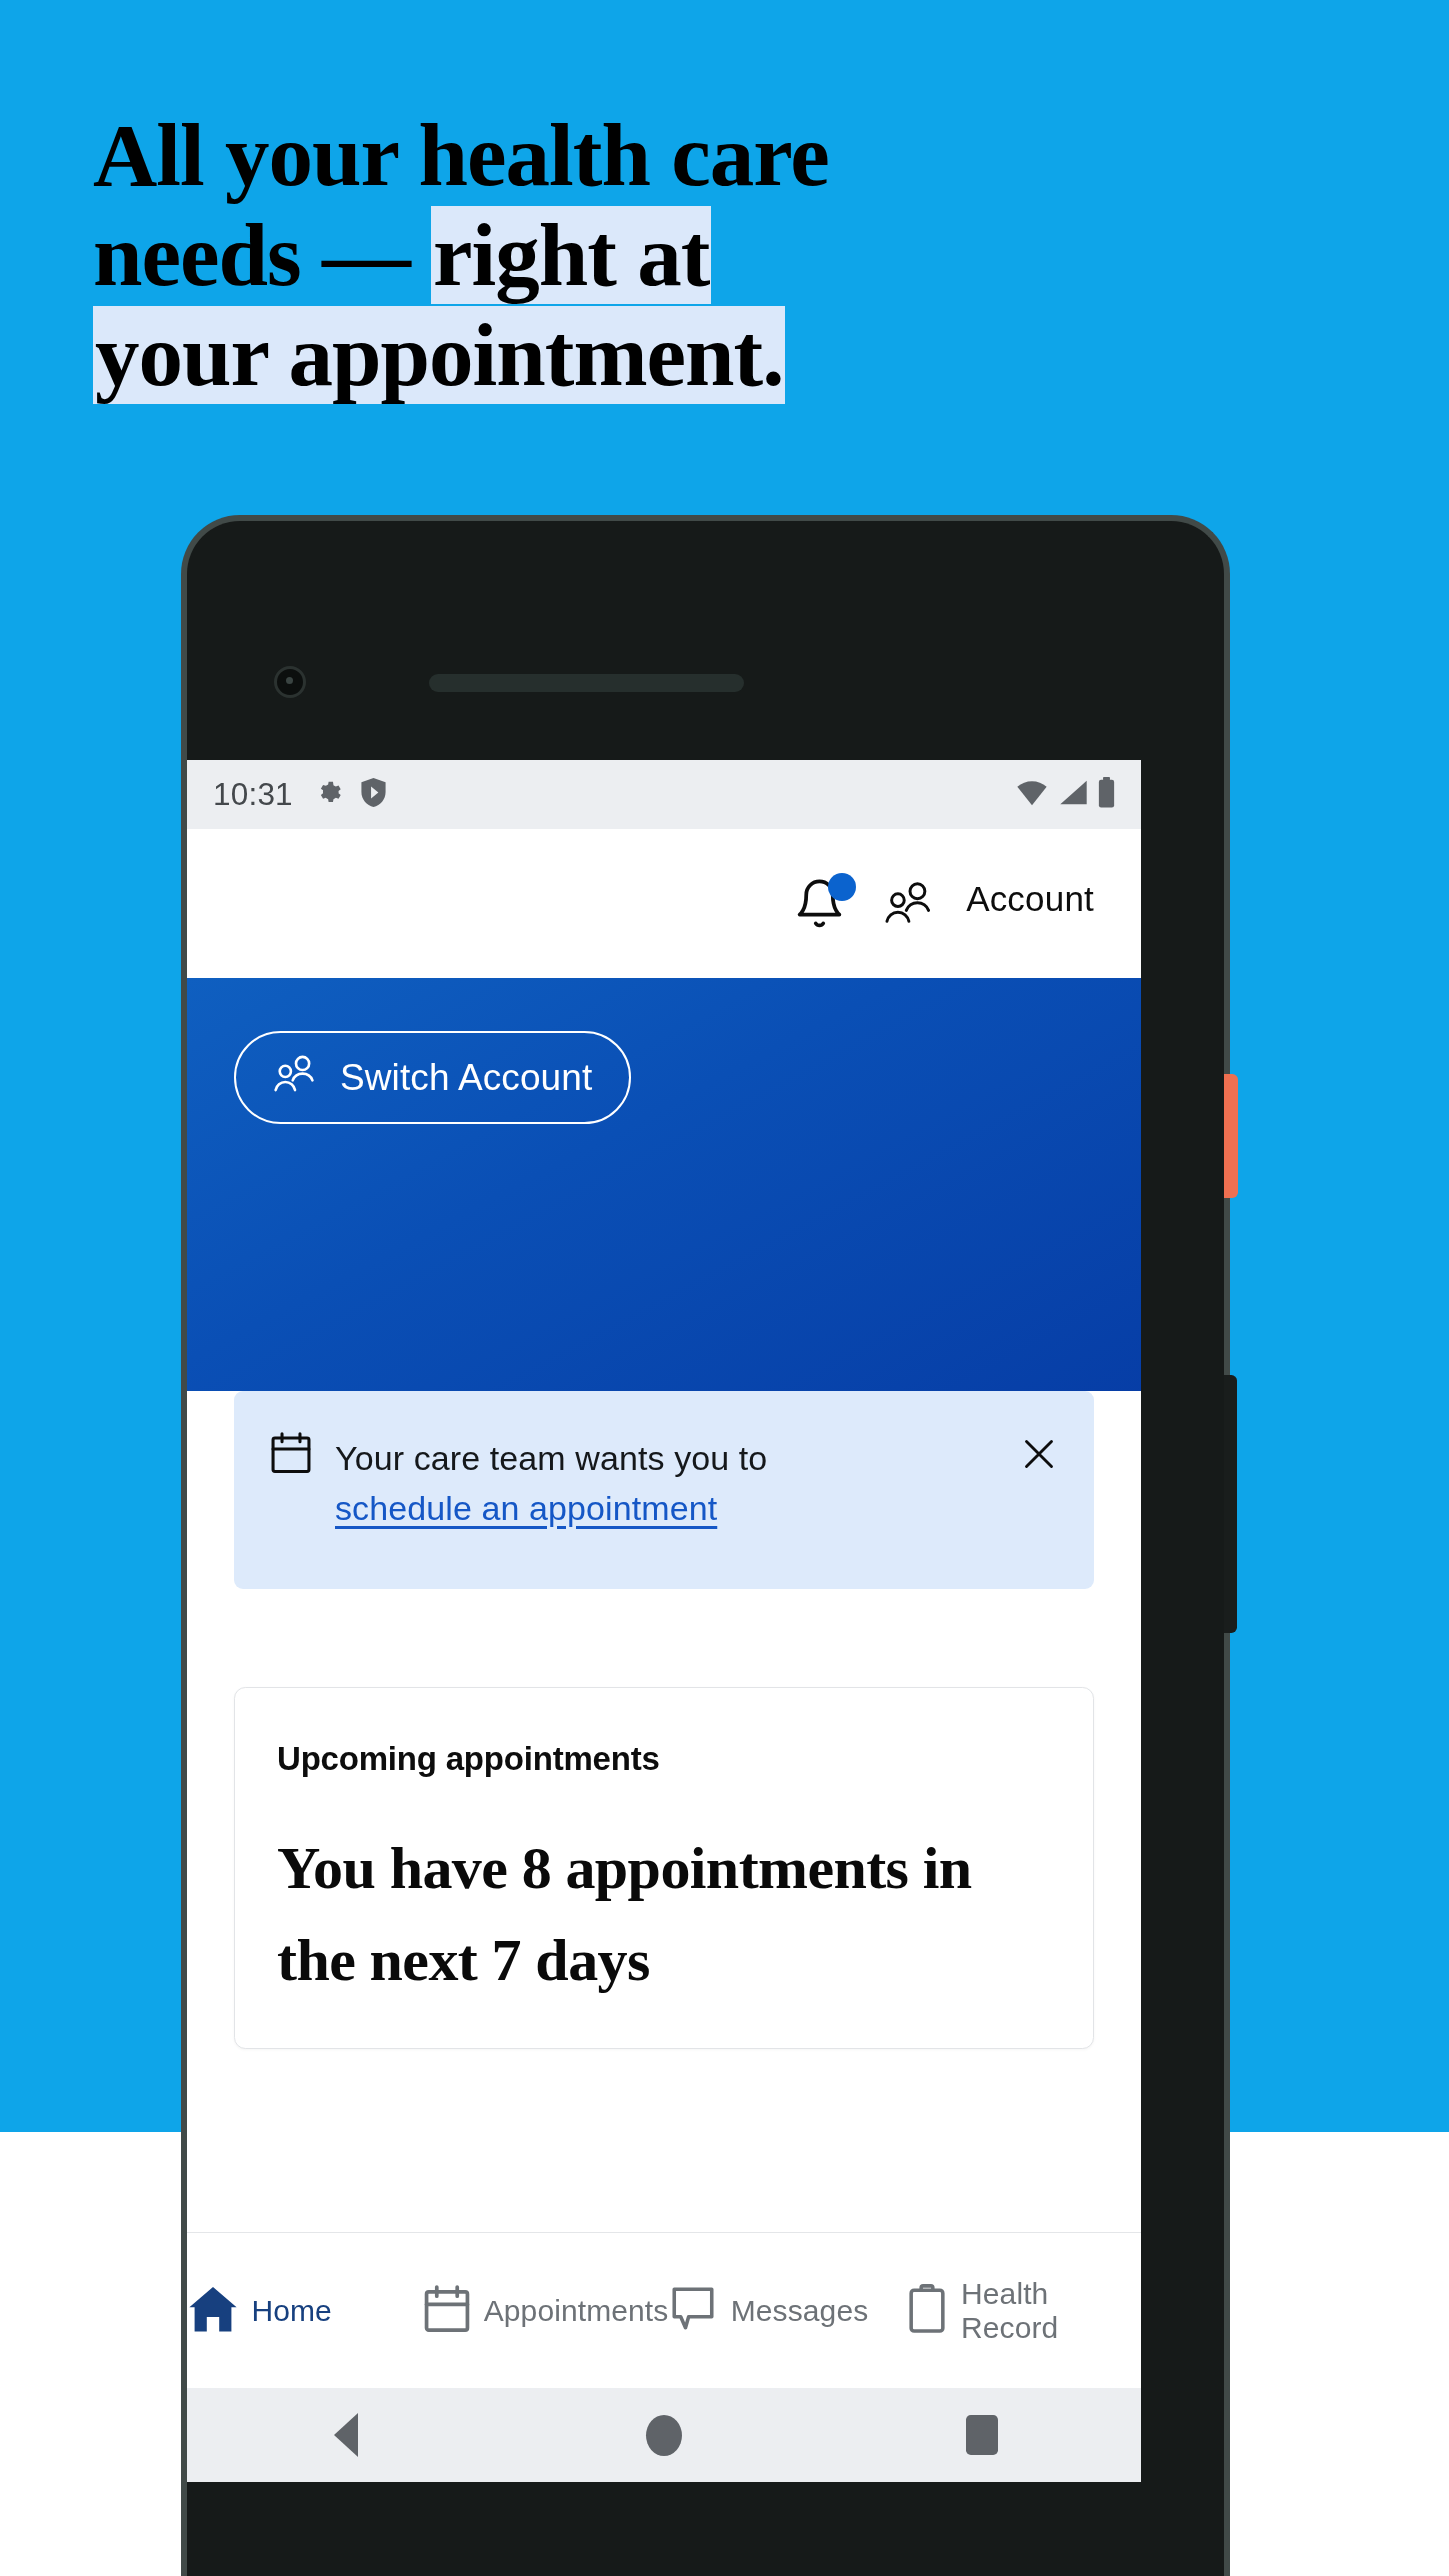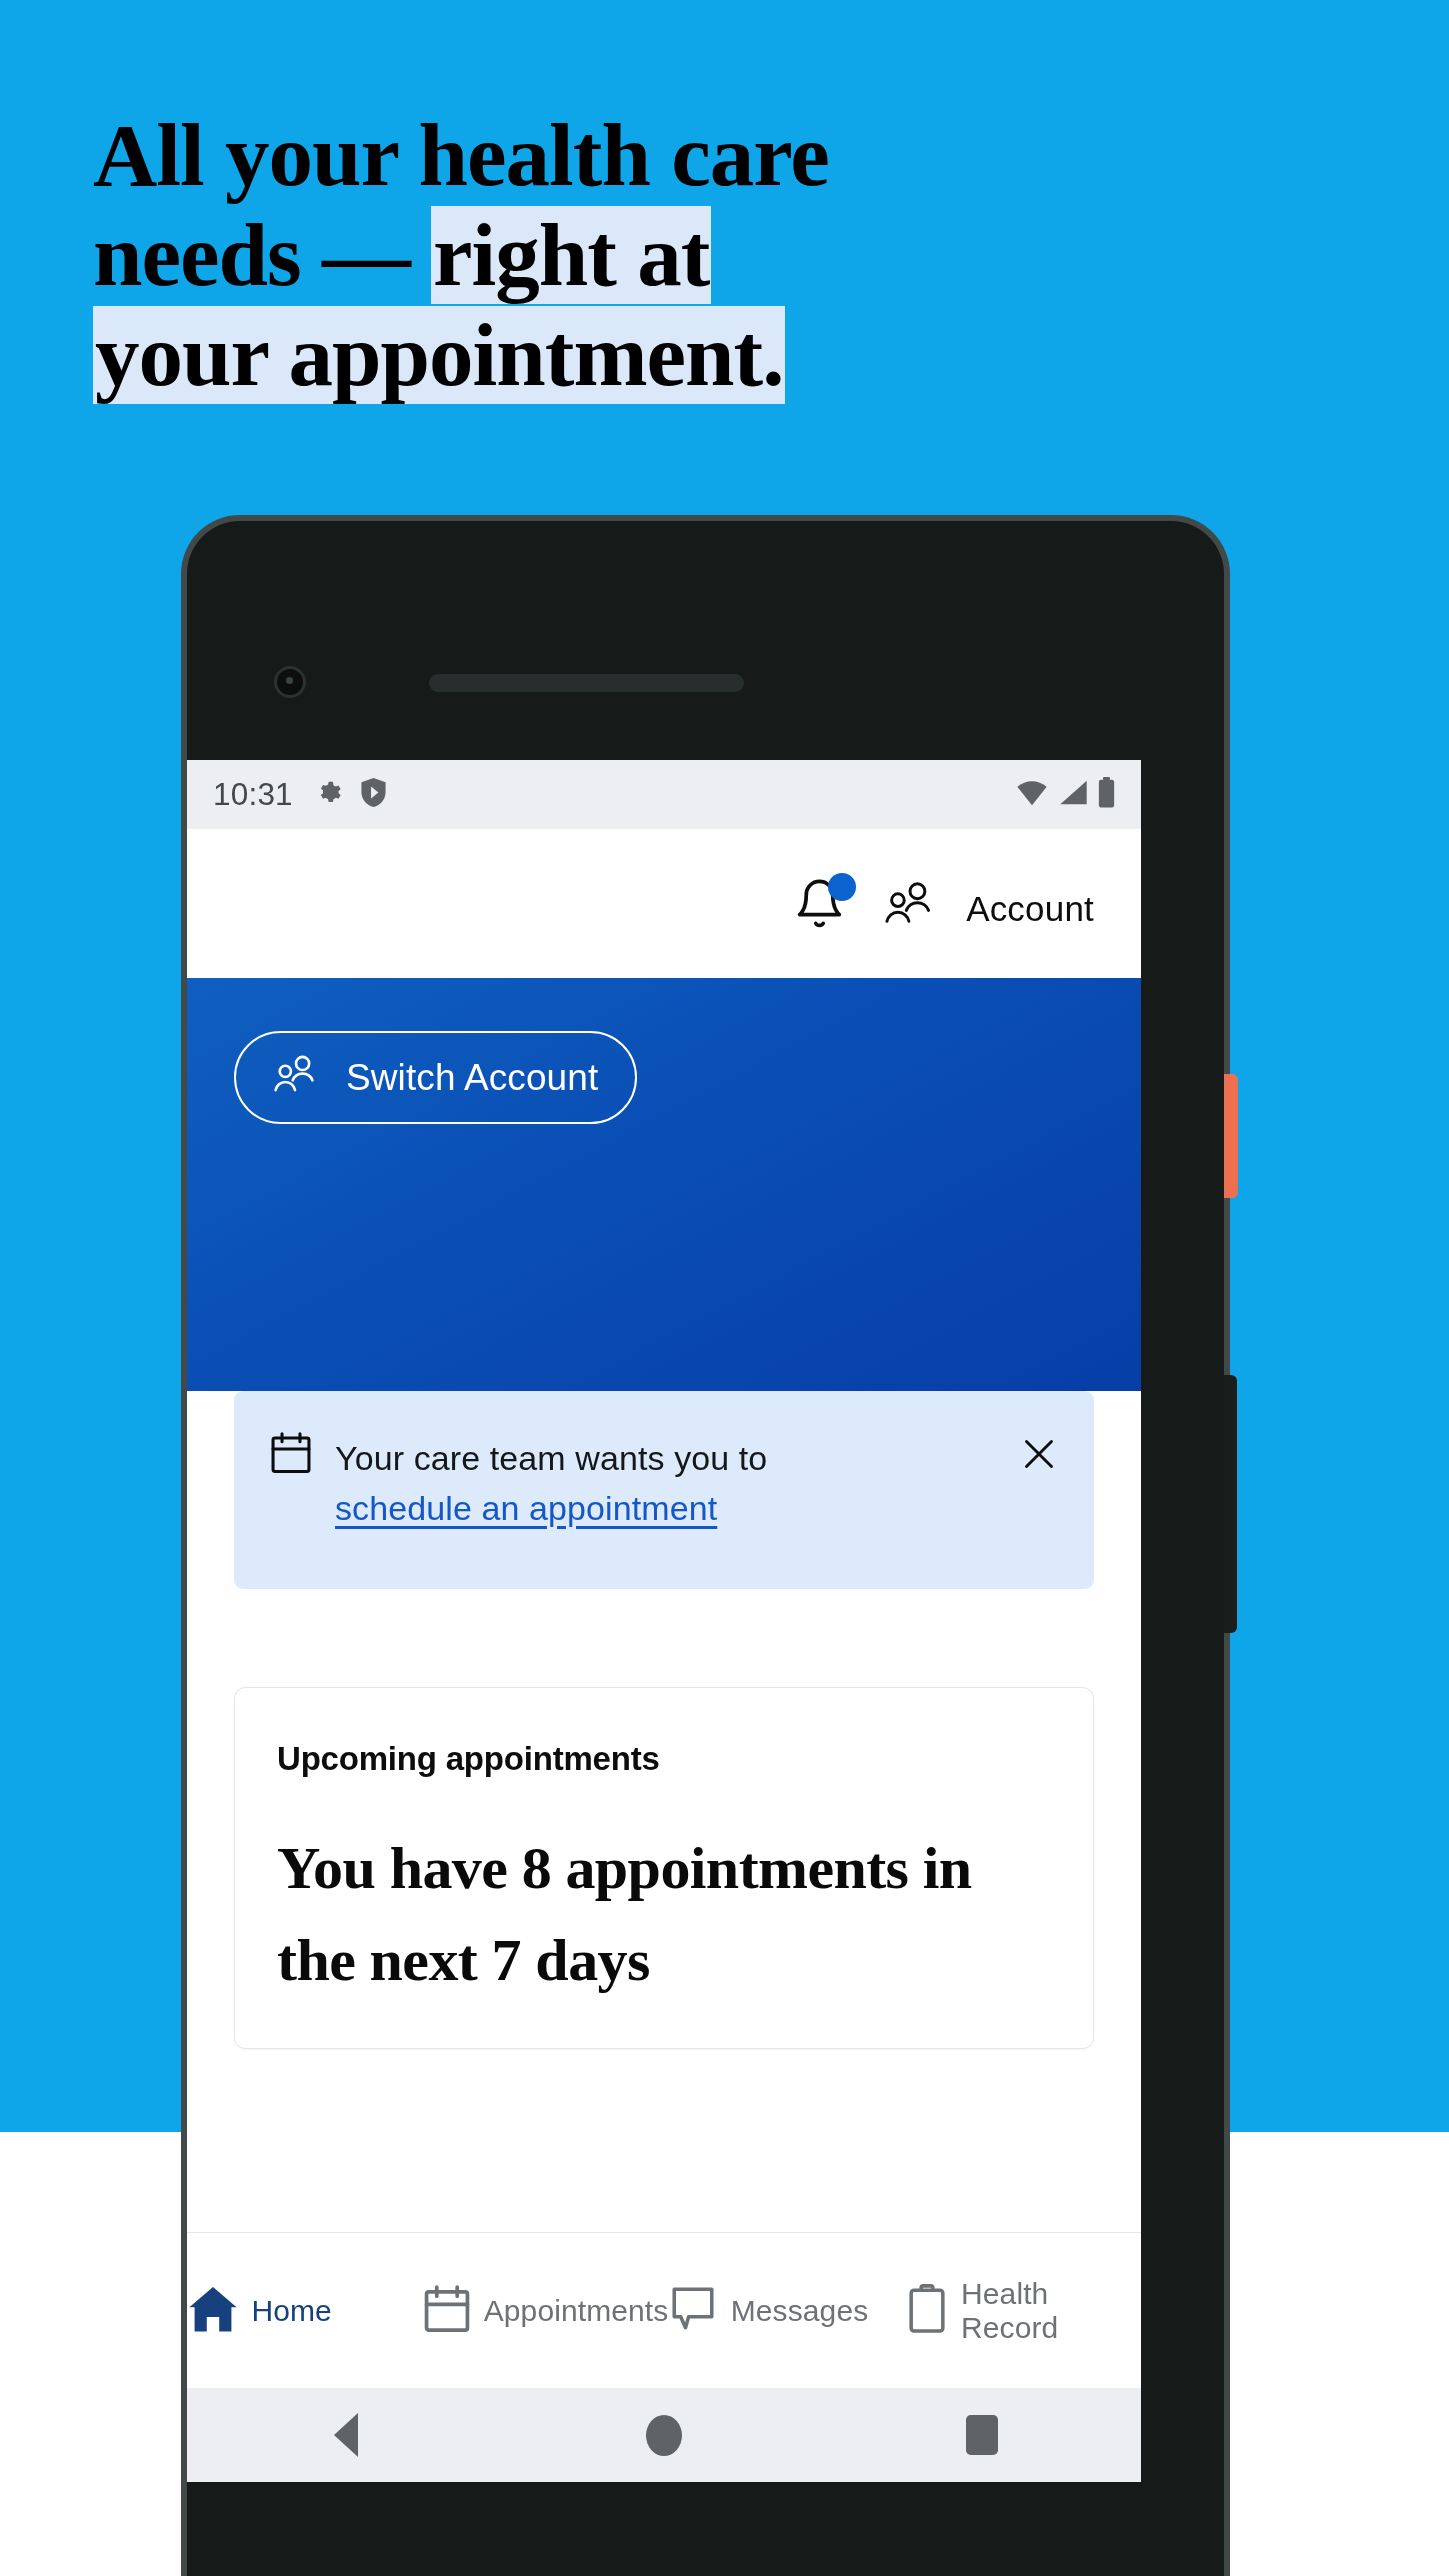--- a/index.html
+++ b/index.html
@@ -146,21 +146,21 @@
     position: absolute;
     right: -9.5px;
     top: -3.8px;
     width: 28px;
     height: 28px;
     border-radius: 50%;
     background: #0b63ce;
   }
   .account-btn {
     display: flex;
-    align-items: flex-end;
+    align-items: flex-start;
     gap: 30px;
   }
   .account-label {
     font-size: 35px;
     color: #0d0d0d;
     letter-spacing: 0.2px;
   }
 
   
   .hero {
@@ -175,21 +175,21 @@
     font-size: 59px;
     color: #ffffff;
     padding-top: 105px;
     letter-spacing: -0.5px;
     white-space: nowrap;
   }
   .switch-btn {
     margin-top: 53px;
     display: inline-flex;
     align-items: center;
-    gap: 27px;
+    gap: 21px;
     border: 2.9px solid #ffffff;
     border-radius: 48px;
     padding: 20px 37px;
     color: #ffffff;
     font-size: 37px;
     background: transparent;
     letter-spacing: 0.1px;
   }
 
   

